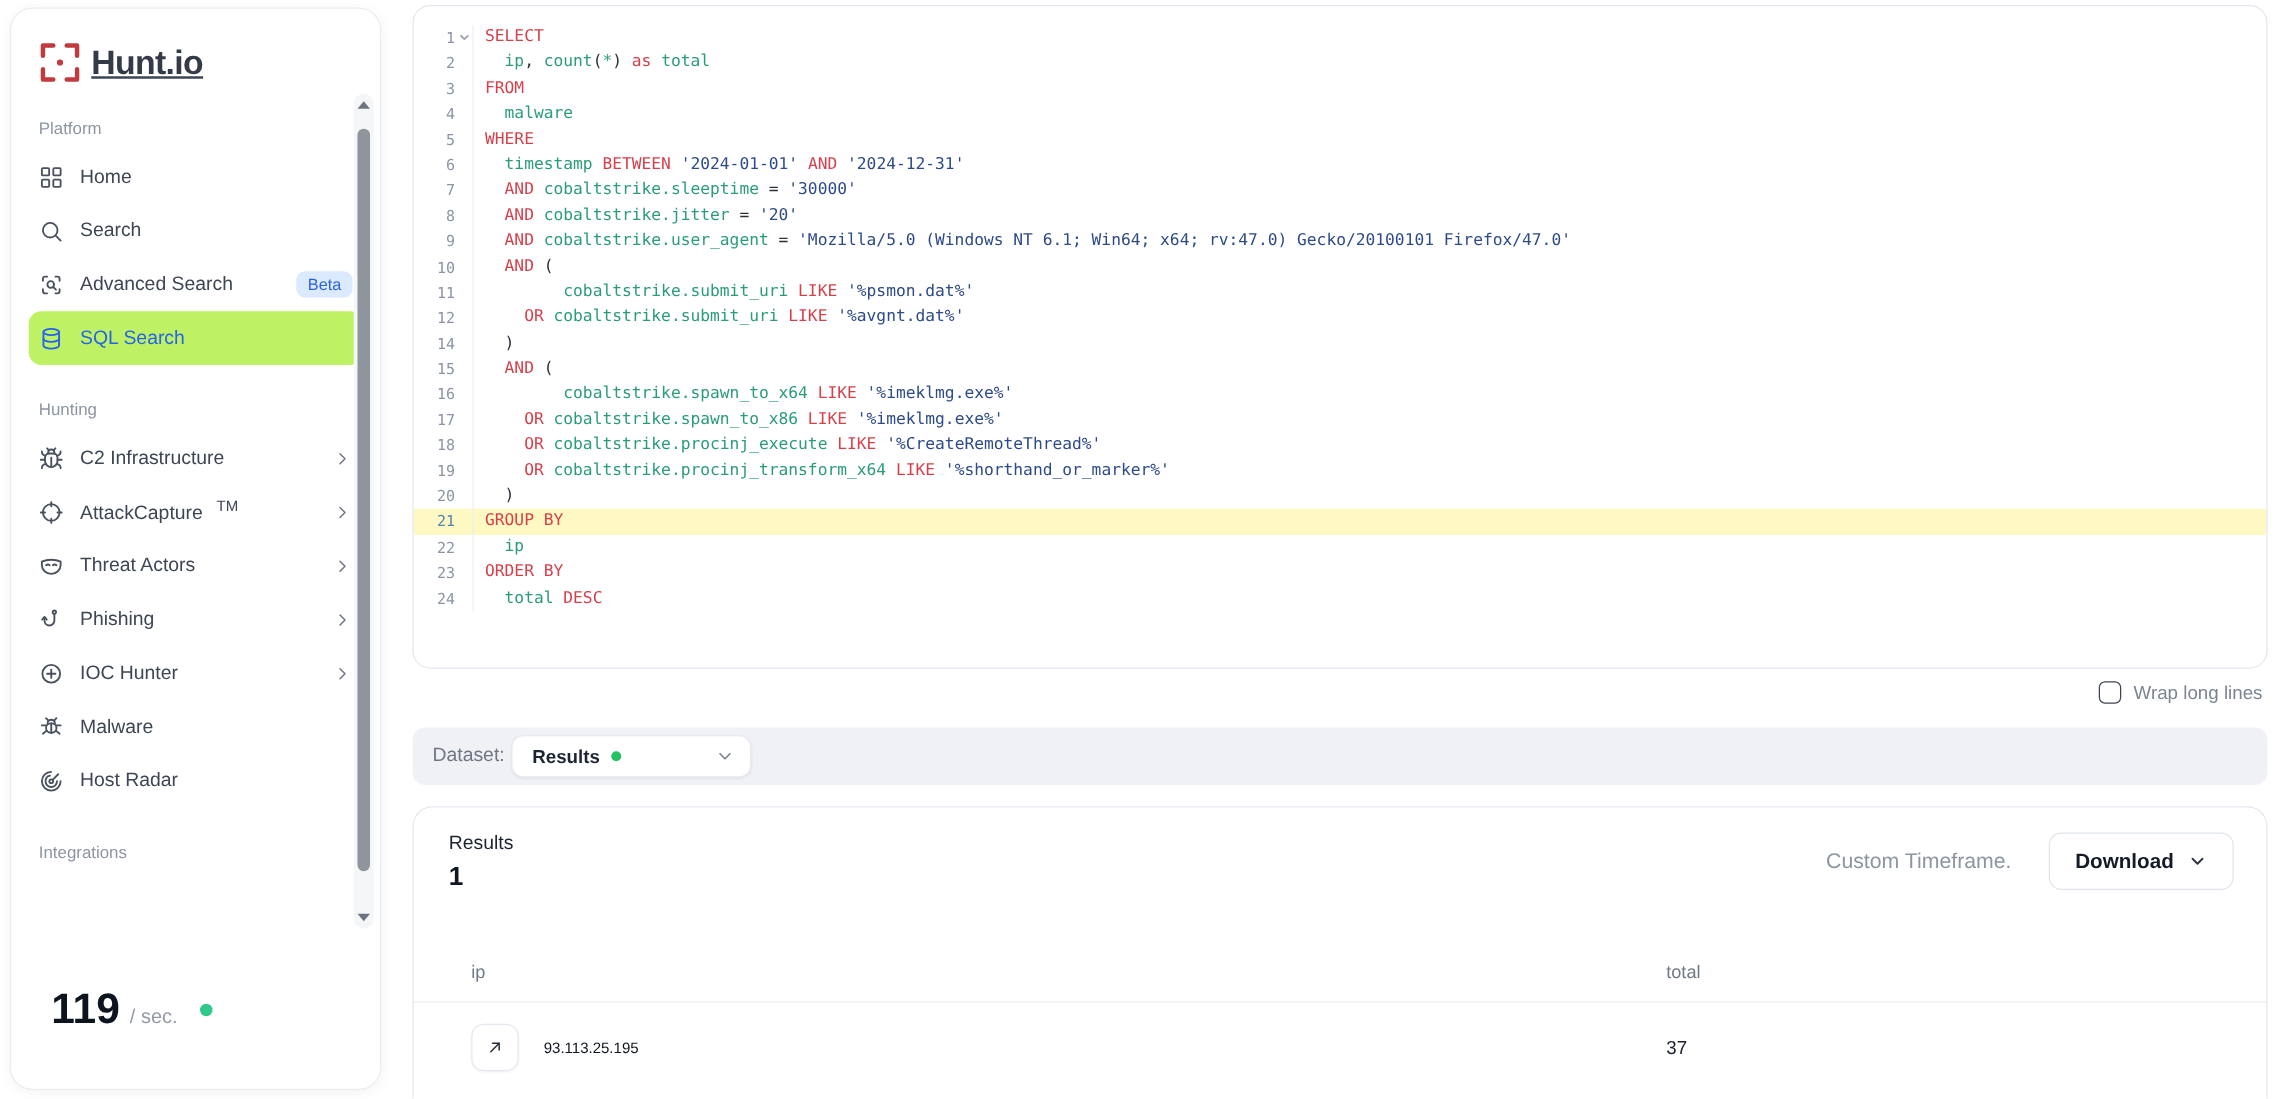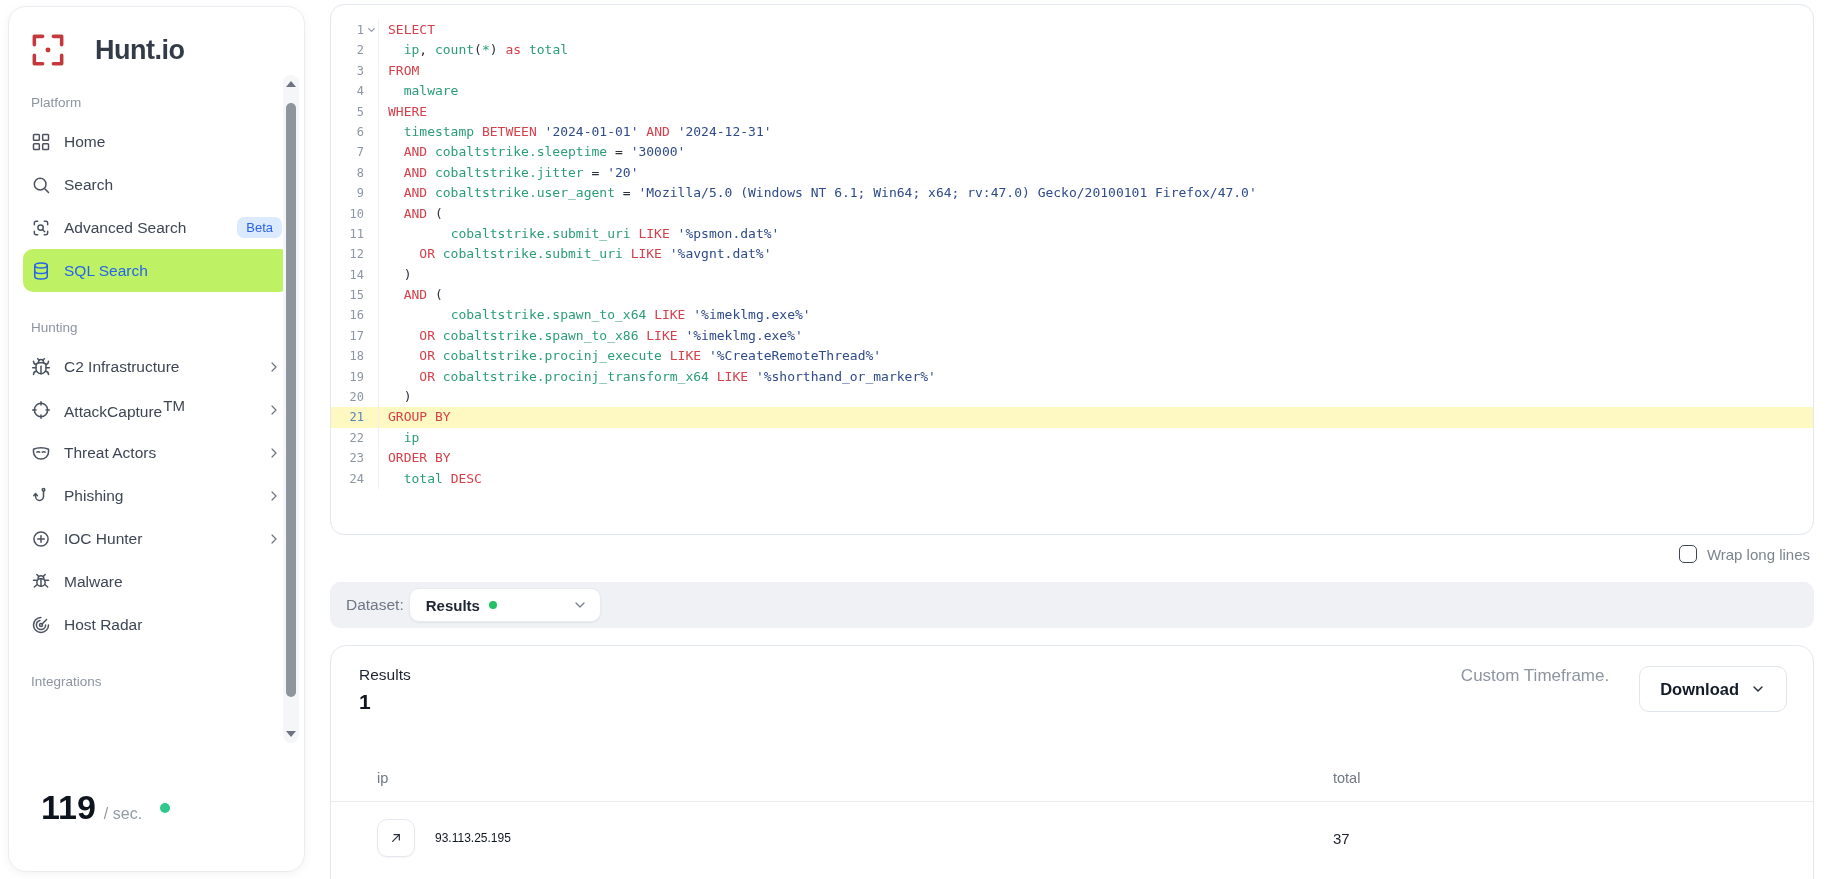--- a/index.html
+++ b/index.html
@@ -3,32 +3,32 @@
 <meta charset="utf-8">
 <style>
   * { margin:0; padding:0; box-sizing:border-box; }
   html,body { background:#fff; }
   .app { position:relative; width:1827px; height:879px; overflow:hidden; background:#fff;
          font-family:"Liberation Sans", sans-serif; color:#3d4655; }
 
   
   .sidebar { position:absolute; left:8px; top:6px; width:297px; height:866px; background:#fff;
              border:1px solid #eaedf1; border-radius:18px; box-shadow:0 2px 10px rgba(16,24,40,.05); }
-  .logo-row { display:flex; align-items:center; gap:28px; padding:24px 0 0 20px; cursor:pointer; }
+  .logo-row { display:flex; align-items:center; gap:6px; padding:24px 0 0 20px; cursor:pointer;text-decoration:underline; }
   .logo-mark { width:38px; height:38px; }
   .logo-text { font-size:27px; font-weight:700; color:#343b48; letter-spacing:-0.5px; }
   #nav { padding:26px 14px 0 14px; }
   .nav-label { font-size:13.5px; color:#8d95a3; padding:0 8px; margin:28px 0 10px; }
   #nav .nav-label:first-child { margin-top:0; }
   .nav-item { display:flex; align-items:center; gap:13px; height:43px; padding:0 8px;
               border-radius:10px; color:#3d4655; font-size:15.5px; cursor:pointer; }
   .nav-icon { width:20px; height:20px; flex:0 0 20px; color:#4a5260; }
   .nav-item.active { background:#bef264; color:#2563eb; }
   .nav-item.active .nav-icon { color:#2563eb; }
-  .nav-text sup { font-size:15px; margin-left:1px; }
+  .nav-text sup { font-size:12px; margin-left:11px; }
   .badge { margin-left:auto; background:#dbeafe; color:#2b64e3; font-size:13px;
            padding:3px 9px; border-radius:7px; }
   .nav-chevron { width:16px; height:16px; color:#6e7684; margin-left:auto; }
   .scrollbar { position:absolute; right:5px; top:68px; bottom:128px; width:16px;
                background:#f5f6f8; border-radius:8px; }
   .sb-arrow { position:absolute; left:50%; transform:translateX(-50%); width:0; height:0;
               border-left:5px solid transparent; border-right:5px solid transparent; cursor:pointer; }
   .sb-arrow.up { top:6px; border-bottom:6px solid #6d7480; }
   .sb-arrow.down { bottom:6px; border-top:6px solid #6d7480; }
   .sb-thumb { position:absolute; left:3px; width:10px; top:28px; bottom:46px;
@@ -71,21 +71,21 @@
              box-shadow:0 1px 2px rgba(16,24,40,.06); cursor:pointer; font-family:inherit; }
   .ds-value { font-size:15px; font-weight:700; color:#1d2534; }
   .ds-dot { width:8px; height:8px; border-radius:50%; background:#22c164; }
   .ds-chevron { width:16px; height:16px; color:#7a828f; margin-left:auto; }
 
   
   .results-card { position:absolute; left:330px; top:645px; width:1484px; height:245px; background:#fff;
                   border:1px solid #e3e8ee; border-radius:16px 16px 0 0; }
   .res-title { position:absolute; left:28px; top:20px; font-size:15.5px; color:#1c2431; }
   .res-count { position:absolute; left:28px; top:44px; font-size:21px; font-weight:700; color:#10161f; }
-  .res-right { position:absolute; right:26px; top:20px; display:flex; align-items:flex-start; gap:30px; }
+  .res-right { position:absolute; right:26px; top:20px; display:flex; align-items:center; gap:30px; }
   .timeframe { font-size:17px; color:#8d95a2; }
   .download-btn { display:flex; align-items:center; gap:11px; height:46px; padding:0 20px;
                   background:#fff; border:1px solid #e0e5eb; border-radius:10px; font-size:16.5px;
                   font-weight:600; color:#141b28; font-family:inherit; cursor:pointer; }
   .dl-chevron { width:16px; height:16px; color:#2a3140; }
   .tbl-head { position:absolute; left:0; right:0; top:118px; height:38px; border-bottom:1px solid #e9edf2; }
   .th-ip { position:absolute; left:46px; top:6px; font-size:14.5px; color:#707885; }
   .th-total { position:absolute; left:1002px; top:6px; font-size:14.5px; color:#707885; }
   #rows { position:absolute; left:0; right:0; top:156px; }
   .tbl-row { position:relative; height:72px; display:flex; align-items:center; padding-left:46px; }

